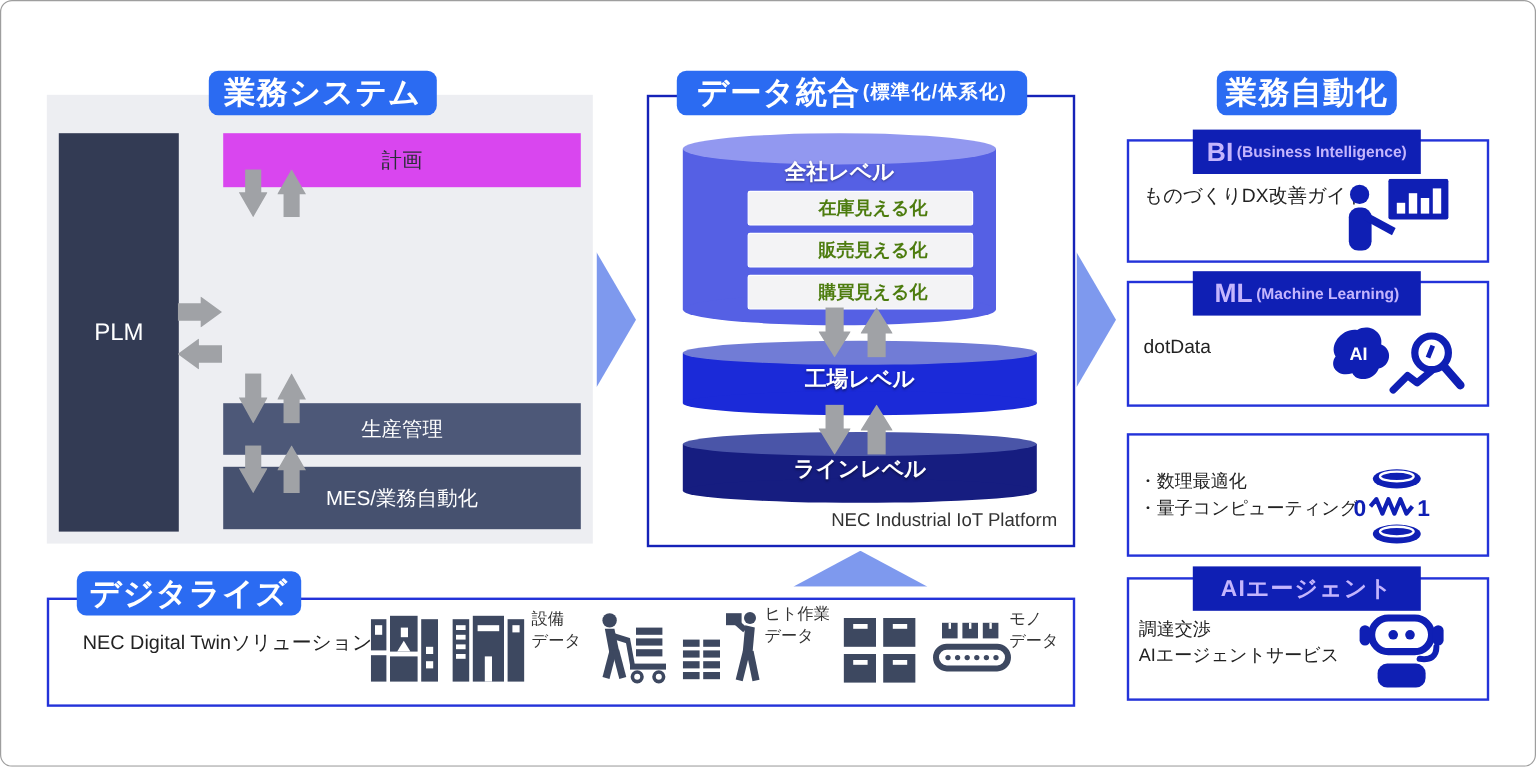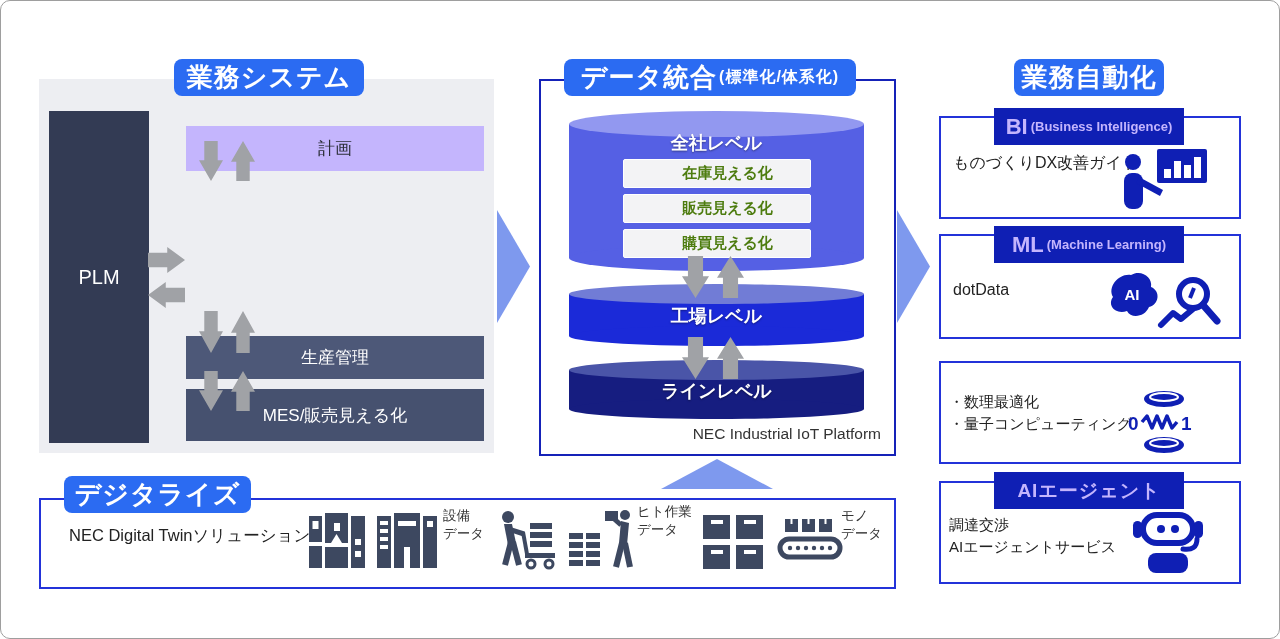--- a/index.html
+++ b/index.html
@@ -77,26 +77,26 @@
 <div class="canvas">
 
   <div class="left-bg"></div>
 
   <div class="badge" style="left:173px; top:58px; width:190px;">
     <span class="main">業務システム</span>
   </div>
 
   <div class="blk dark" style="left:48px; top:110px; width:100px; height:332px; background:#333B54; font-size:20px;">PLM</div>
 
-  <div class="blk light" style="left:185px; top:110px; width:298px; height:45px; background:#c4b5fd;margin-top:15px;">計画</div>
+  <div class="blk light" style="left:185px; top:110px; width:298px; height:45px; background:#d946ef;">計画</div>
 
 
   <div class="blk dark" style="left:185px; top:335px; width:298px; height:43px; background:#4D5878;">生産管理</div>
 
-  <div class="blk dark" style="left:185px; top:388px; width:298px; height:52px; background:#46516F;">MES/販売見える化</div>
+  <div class="blk dark" style="left:185px; top:388px; width:298px; height:52px; background:#46516F;">MES/業務自動化</div>
 
   <div class="ar down" style="left:198px; top:140px; width:24px; height:40px;"></div>
   <div class="ar up" style="left:230px; top:140px; width:24px; height:40px;"></div>
   <div class="ar right" style="left:147px; top:246px; width:37px; height:26px;"></div>
   <div class="ar left" style="left:147px; top:281px; width:37px; height:26px;"></div>
   <div class="ar down" style="left:198px; top:310px; width:24px; height:42px;"></div>
   <div class="ar up" style="left:230px; top:310px; width:24px; height:42px;"></div>
   <div class="ar down" style="left:198px; top:370px; width:24px; height:40px;"></div>
   <div class="ar up" style="left:230px; top:370px; width:24px; height:40px;"></div>
 
@@ -104,21 +104,21 @@
   <div class="tri-right" style="left:896px; top:209px; width:33px; height:113px;"></div>
   <div class="tri-up" style="left:660px; top:458px; width:112px; height:30px;"></div>
 
   <div class="mid-box"></div>
 
   <div class="badge" style="left:563px; top:58px; width:292px; gap:2px;">
     <span class="main">データ統合</span>
       <span class="sub">(標準化/体系化)</span>
   </div>
 
-  <div class="cyl" style="left:568px; top:110px; width:295px; height:160px;">
+  <div class="cyl" style="left:568px; top:110px; width:261px; height:160px;">
     <div class="side" style="top:13px; bottom:13px; background:#5560E4;"></div>
     <div class="cap" style="bottom:0; height:26px; background:#5560E4;"></div>
     <div class="cap" style="top:0; height:26px; background:#9298F0;"></div>
     <div class="lbl" style="top:20px;">全社レベル</div>
     <div class="vis" style="top:48px;">在庫見える化</div>
     <div class="vis" style="top:118px;">購買見える化</div>
     <div class="vis" style="top:83px;">販売見える化</div>
   </div>
 
   <div class="ar down" style="left:681px; top:255px; width:27px; height:42px;"></div>

